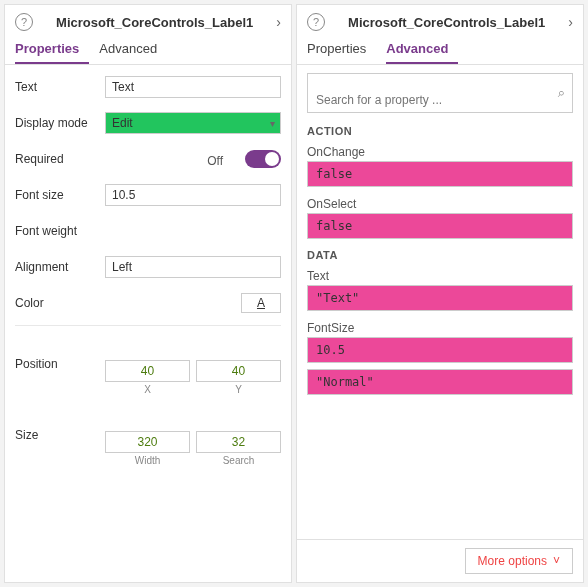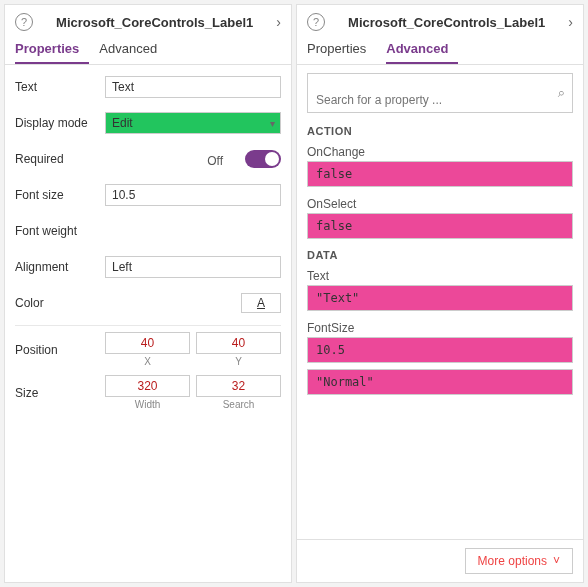--- a/index.html
+++ b/index.html
@@ -184,24 +184,25 @@
       display: flex;
       flex-direction: column;
       align-items: center;
       flex: 1;
     }
     .pos-input {
       width: 100%;
       border: 1px solid #ccc;
       padding: 3px 6px;
       font-size: 12px;
-      color: #b91c1c;
+      color: #4d7c0f;
       background: #fff;
       outline: none;
       text-align: center;
+      margin-top: 28px;
     }
     .pos-sub {
       font-size: 10px;
       color: #888;
       margin-top: 2px;
     }
     .divider {
       border: none;
       border-top: 1px solid #e8e8e8;
       margin: 6px 0;

